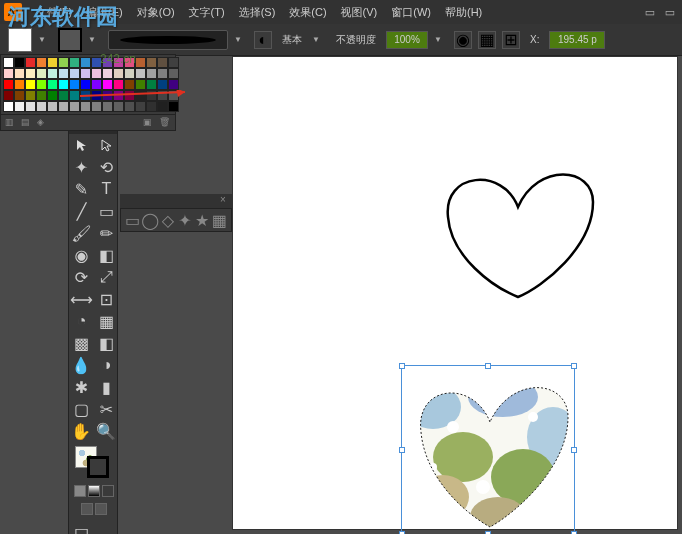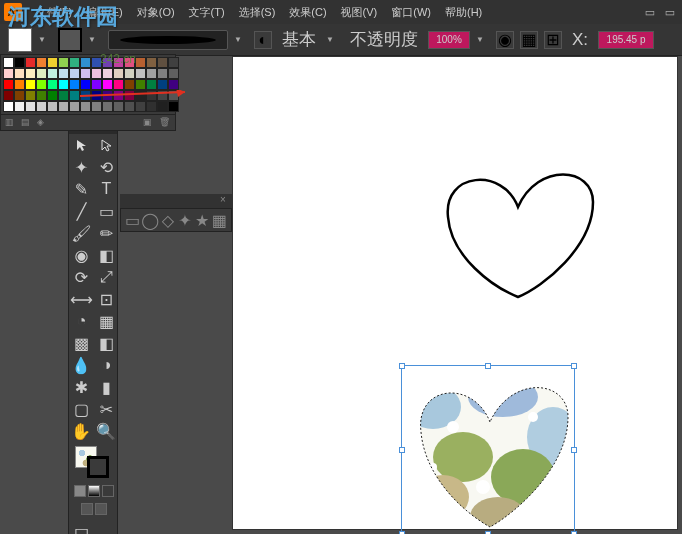--- a/index.html
+++ b/index.html
@@ -8,22 +8,22 @@
 .ai-logo{width:18px;height:18px;background:#ff7c00;color:#3a1f00;font-weight:bold;display:flex;align-items:center;justify-content:center;font-size:11px;border-radius:2px;margin-right:6px}
 .menu-item{padding:2px 6px;cursor:pointer}
 .menu-extra{margin-left:auto;display:flex;gap:4px;align-items:center}
 .menu-icon{width:16px;height:16px;display:flex;align-items:center;justify-content:center;color:#aaa}
 .controlbar{height:32px;background:#353535;display:flex;align-items:center;padding:0 8px;gap:6px;border-bottom:1px solid #222;position:relative}
 .cb-swatch{width:24px;height:24px;background:#fff;border:1px solid #666}
 .cb-stroke{width:24px;height:24px;border:2px solid #000;background:#555}
 .cb-dd{width:14px;color:#aaa;font-size:8px}
 .cb-brush{width:120px;height:20px;background:#222;border:1px solid #555;border-radius:2px;display:flex;align-items:center;justify-content:center}
 .cb-brush svg{width:100px;height:12px}
-.cb-text{color:#ccc;font-size:17px;padding:0 4px}
-.cb-input{width:42px;height:18px;background:#be185d;border:1px solid #555;color:#ccc;font-size:10px;text-align:center}
+.cb-text{color:#ccc;font-size:10px;padding:0 4px}
+.cb-input{width:42px;height:18px;background:#4d7c0f;border:1px solid #555;color:#ccc;font-size:10px;text-align:center}
 .cb-btn{width:18px;height:18px;background:#3a3a3a;border:1px solid #555;display:flex;align-items:center;justify-content:center}
 .watermark{position:absolute;top:2px;left:8px;color:#5bb5f0;font-size:22px;font-weight:bold;z-index:50;opacity:0.9;pointer-events:none;text-shadow:1px 1px 2px rgba(0,0,0,.4)}
 .watermark-sub{position:absolute;top:52px;left:100px;color:#5a8a3a;font-size:12px;z-index:50;opacity:0.8;pointer-events:none}
 .swatches-panel{position:absolute;top:54px;left:0;width:176px;background:#3a3a3a;border:1px solid #222;z-index:40}
 .sw-grid{display:grid;grid-template-columns:repeat(16,11px);gap:0;padding:2px}
 .sw-cell{width:11px;height:11px;border:0.5px solid #222}
 .sw-footer{height:16px;display:flex;align-items:center;gap:4px;padding:0 4px;border-top:1px solid #222}
 .sw-foot-icon{width:12px;height:12px;color:#888;font-size:9px}
 .red-arrow{position:absolute;top:90px;left:80px;z-index:45;pointer-events:none}
 .toolbox{position:absolute;top:125px;left:68px;width:50px;background:#3a3a3a;border:1px solid #222;z-index:30}

